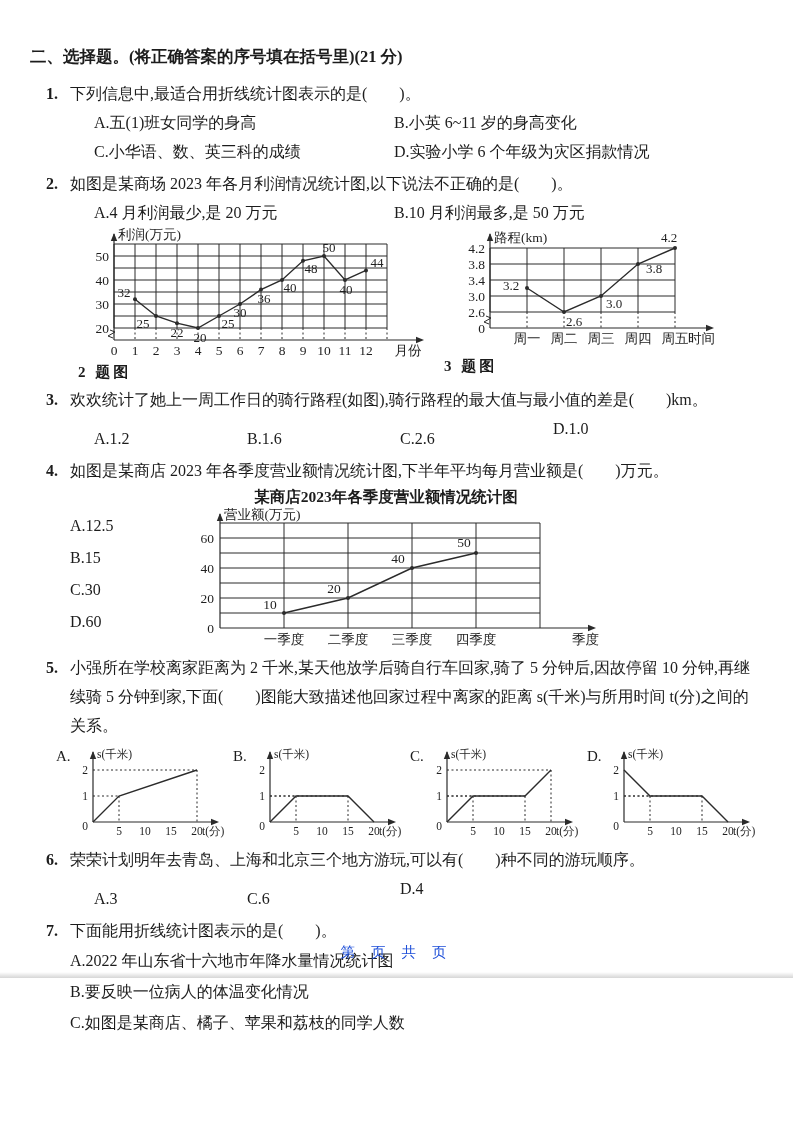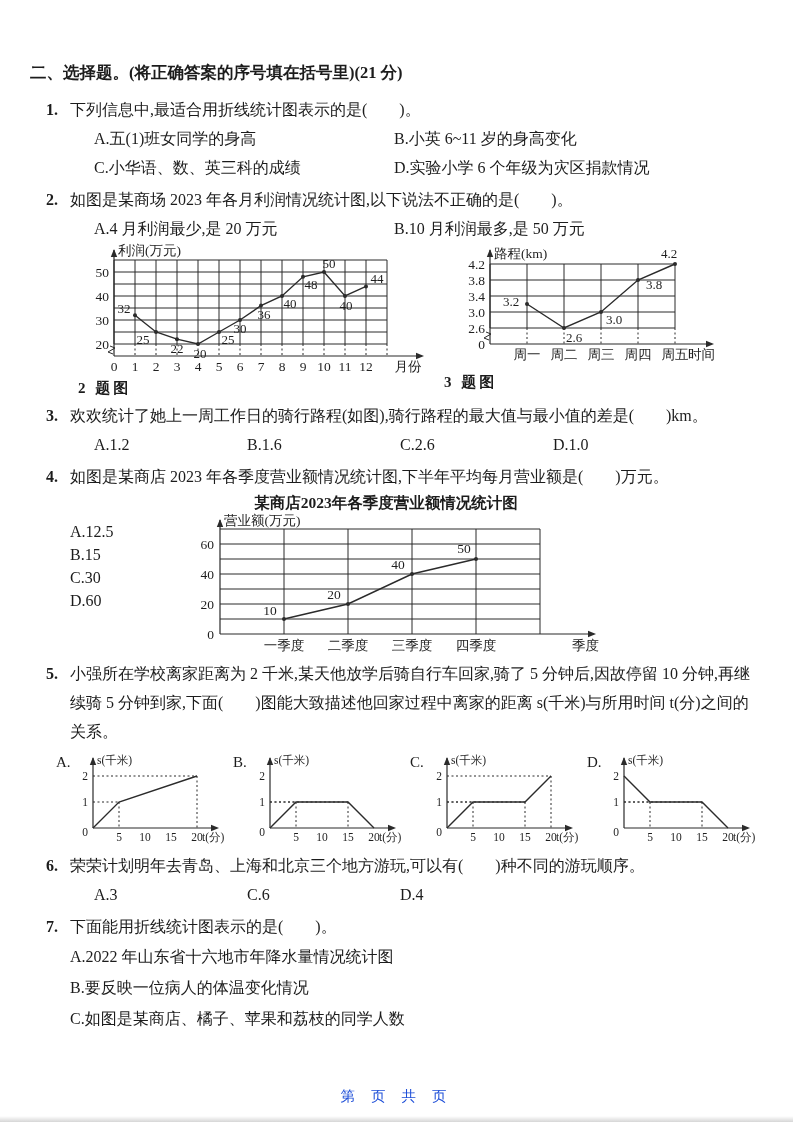--- a/index.html
+++ b/index.html
@@ -1,33 +1,33 @@
 <!DOCTYPE html>
 <html><head>
 <meta charset="utf-8">
 <style>
   html,body{margin:0;padding:0;}
   body{
     width:793px;height:1122px;background:#ffffff;overflow:hidden;
     color:#1c1c1c;font-family:"Liberation Serif","DejaVu Serif",serif;font-size:16px;
   }
-  .page{box-sizing:border-box;position:relative;height:1122px;padding:60px 34px 0 30px;}
+  .page{box-sizing:border-box;position:relative;height:978px;padding:44px 34px 0 30px;}
   .section-header{font-weight:700;font-size:16.5px;line-height:26px;margin-bottom:9px;}
   .q-line{position:relative;margin-left:16px;padding-left:24px;line-height:29px;margin-top:3px;}
   .q-num{position:absolute;left:0;top:0;font-weight:700;}
   .opts{display:flex;margin-left:64px;line-height:29px;}
   .opt-w{width:300px;flex:none;}
-  .opt4{width:153px;flex:none;}
+  .opt4{width:153px;flex:none;margin-top:10px;}
   .charts-row{display:flex;margin-left:48px;margin-top:3px;gap:14px;align-items:flex-start;}
   .chart-fig{margin:0;}
   .chart-caption{text-align:left;font-weight:700;font-size:15px;margin-top:1px;letter-spacing:3px;}
   .chart-mount svg{display:block;overflow:visible;}
   .chart-mount svg text{font-family:"Liberation Serif","DejaVu Serif",serif;fill:#1f1f1f;}
   .q4-block{display:flex;margin-left:40px;margin-top:2px;}
-  .q4-options{width:98px;flex:none;display:flex;flex-direction:column;gap:1px;padding-top:28px;line-height:22px;}
+  .q4-options{width:98px;flex:none;display:flex;flex-direction:column;gap:10px;padding-top:28px;line-height:22px;}
   .chart-title{font-weight:700;font-size:15.5px;text-align:center;margin-bottom:2px;}
   .mini-row{display:flex;margin-left:26px;margin-top:8px;gap:4px;}
   .mini{display:flex;align-items:flex-start;width:173px;flex:none;}
   .mini-letter{font-size:15px;width:17px;flex:none;margin-top:0;}
   .q7-opts{margin-left:40px;line-height:31px;}
   .footer{position:absolute;bottom:16px;left:0;right:0;text-align:center;
     font-family:"Liberation Sans","DejaVu Sans",sans-serif;font-size:14.5px;letter-spacing:6px;color:#1d4ed8;}
   .bottom-edge{position:absolute;left:0;right:0;bottom:0;height:6px;
     background:linear-gradient(to bottom,rgba(0,0,0,0),rgba(0,0,0,0.16));}
 </style>

